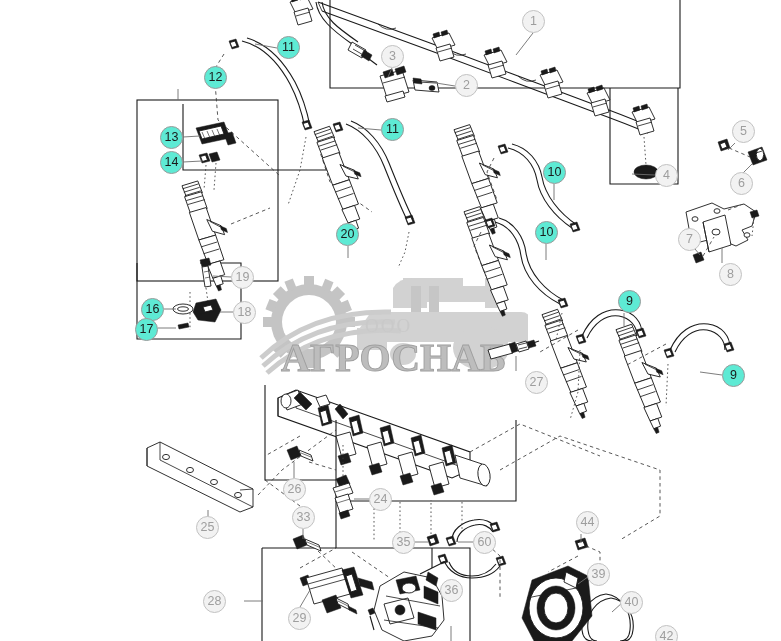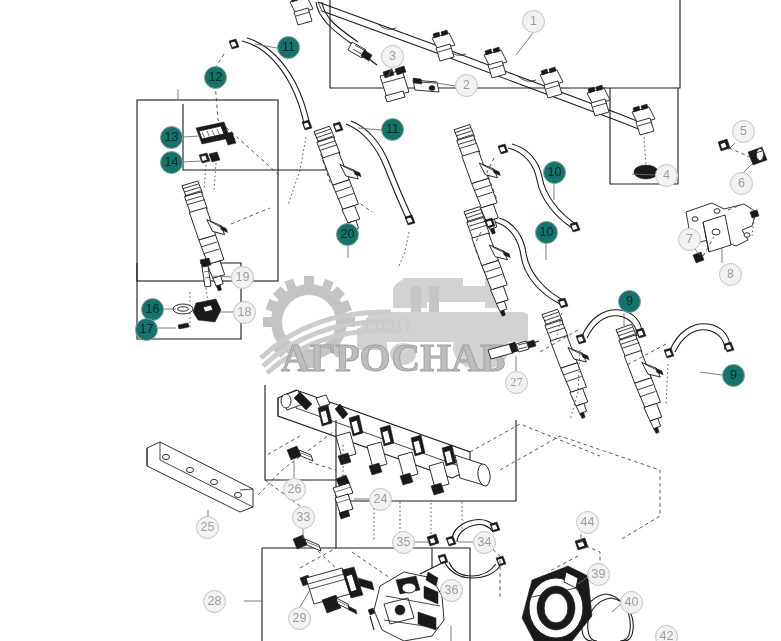--- a/index.html
+++ b/index.html
@@ -29,21 +29,21 @@
     position:absolute; left:0; top:0;
     width:781px; height:641px;
     z-index:3;
   }
   #art svg{display:block;}
   
   .callout{
     position:absolute;
     width:23px;height:23px;
     border-radius:50%;
-    background:#0f766e;
+    background:#5eead4;
     border:1px solid #9a9a9a;
     color:#1a1a1a;
     font-size:12.5px;
     line-height:21px;
     text-align:center;
     font-family:"Liberation Sans", sans-serif;
     z-index:6;
     box-sizing:border-box;
     user-select:none;
   }
@@ -593,25 +593,25 @@
       <div class="callout" style="left: 160px; top: 126px;">13</div>
       <div class="callout" style="left: 160px; top: 151px;">14</div>
       <div class="callout" style="left: 141px; top: 298px;">16</div>
       <div class="callout" style="left: 135px; top: 318px;">17</div>
       <div class="callout pale" style="left: 233px; top: 301px;">18</div>
       <div class="callout pale" style="left: 231px; top: 266px;">19</div>
       <div class="callout" style="left: 336px; top: 223px;">20</div>
       <div class="callout pale" style="left: 369px; top: 488px;">24</div>
       <div class="callout pale" style="left: 196px; top: 516px;">25</div>
       <div class="callout pale" style="left: 283px; top: 478px;">26</div>
-      <div class="callout pale" style="left: 505px; top: 371px; font-family: Liberation Serif, serif;">27</div>
+      <div class="callout pale" style="left: 525px; top: 371px;">27</div>
       <div class="callout pale" style="left: 203px; top: 590px;">28</div>
       <div class="callout pale" style="left: 288px; top: 607px;">29</div>
       <div class="callout pale" style="left: 292px; top: 506px;">33</div>
-      <div class="callout pale" style="left: 473px; top: 531px;">34</div>
+      <div class="callout pale" style="left: 473px; top: 531px;">60</div>
       <div class="callout pale" style="left: 392px; top: 531px;">35</div>
       <div class="callout pale" style="left: 440px; top: 579px;">36</div>
       <div class="callout pale" style="left: 587px; top: 563px;">39</div>
       <div class="callout pale" style="left: 620px; top: 591px;">40</div>
       <div class="callout pale" style="left: 655px; top: 625px;">42</div>
       <div class="callout pale" style="left: 576px; top: 511px;">44</div>
     </div>
 
 </div>
 

